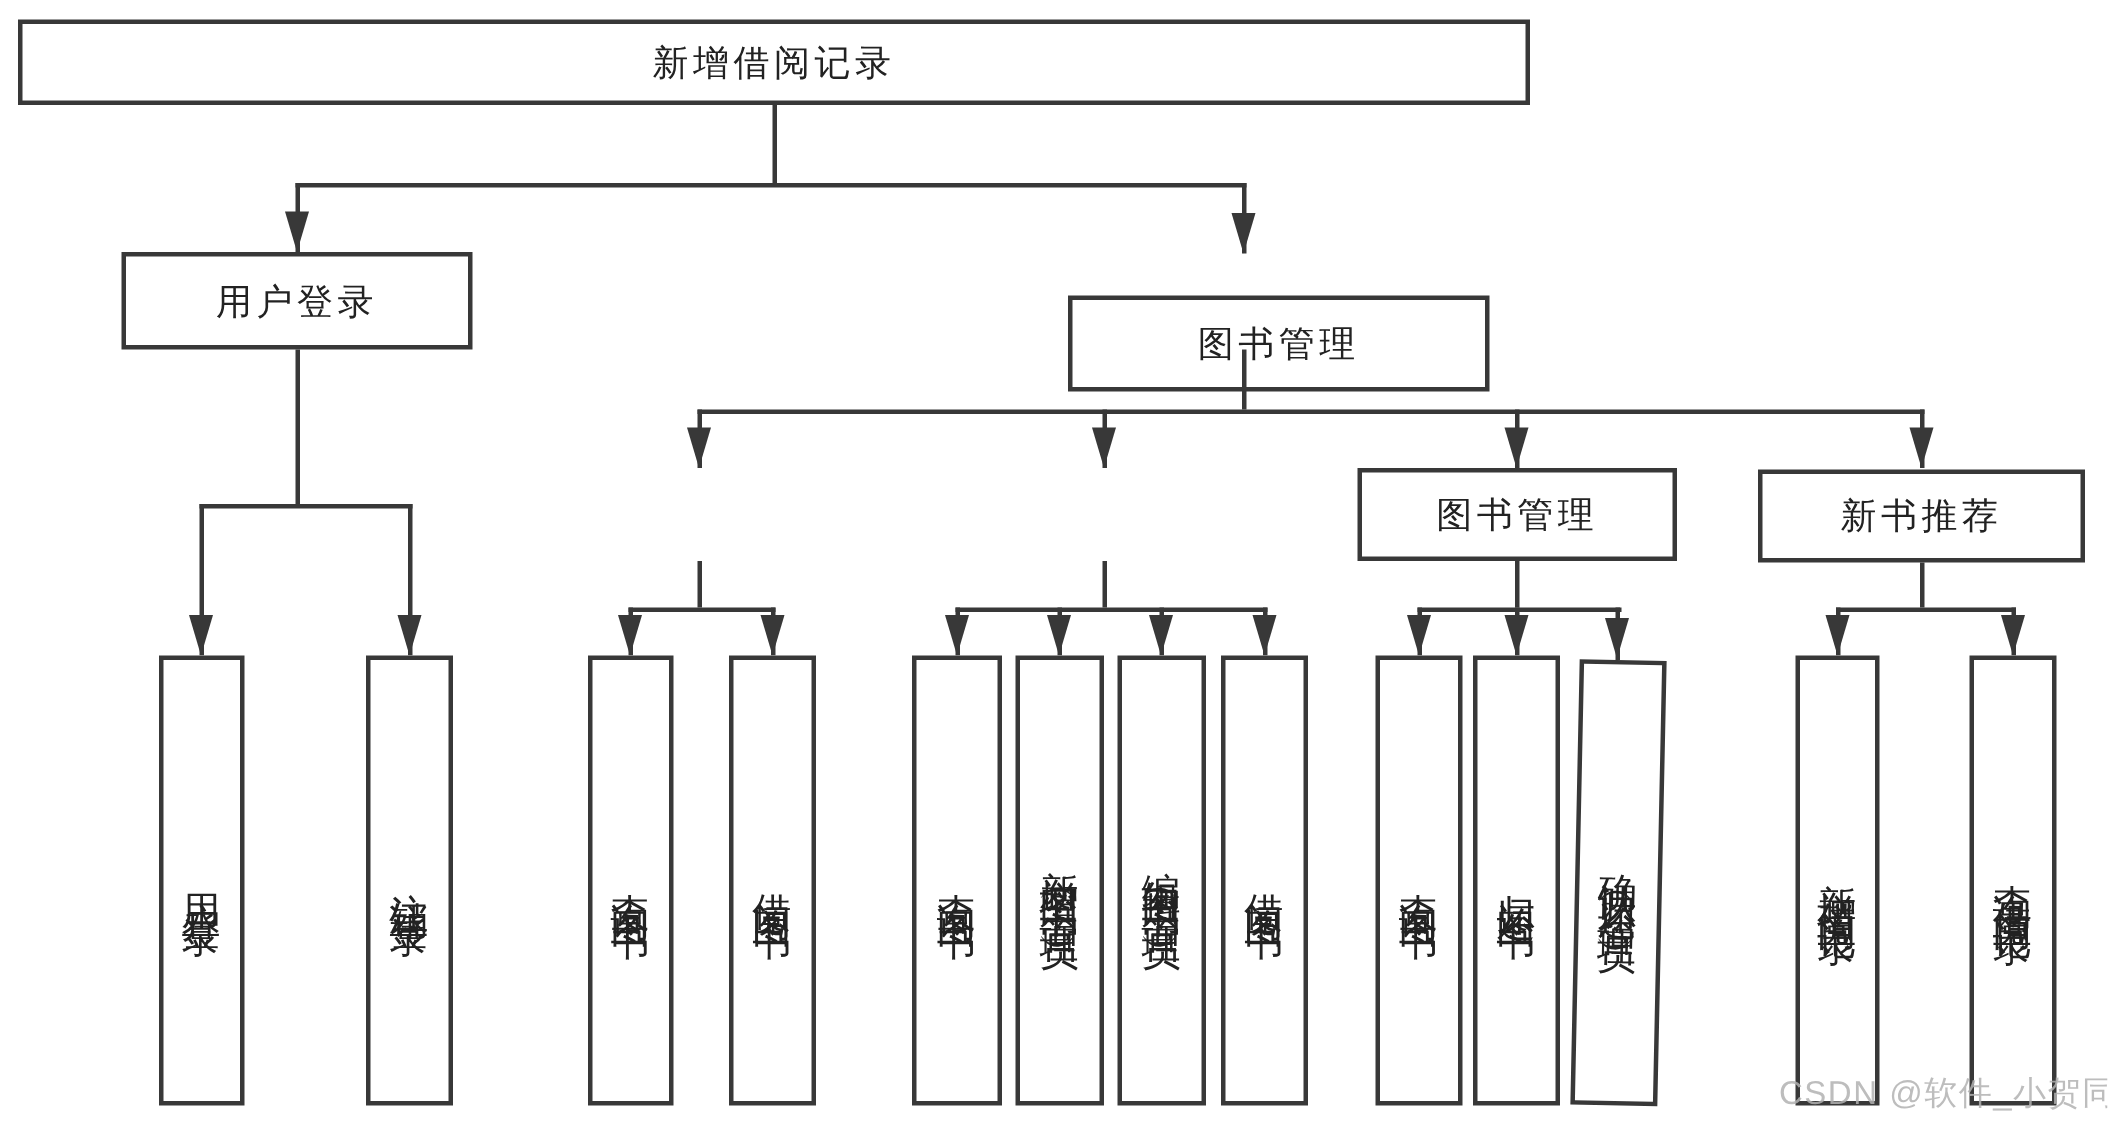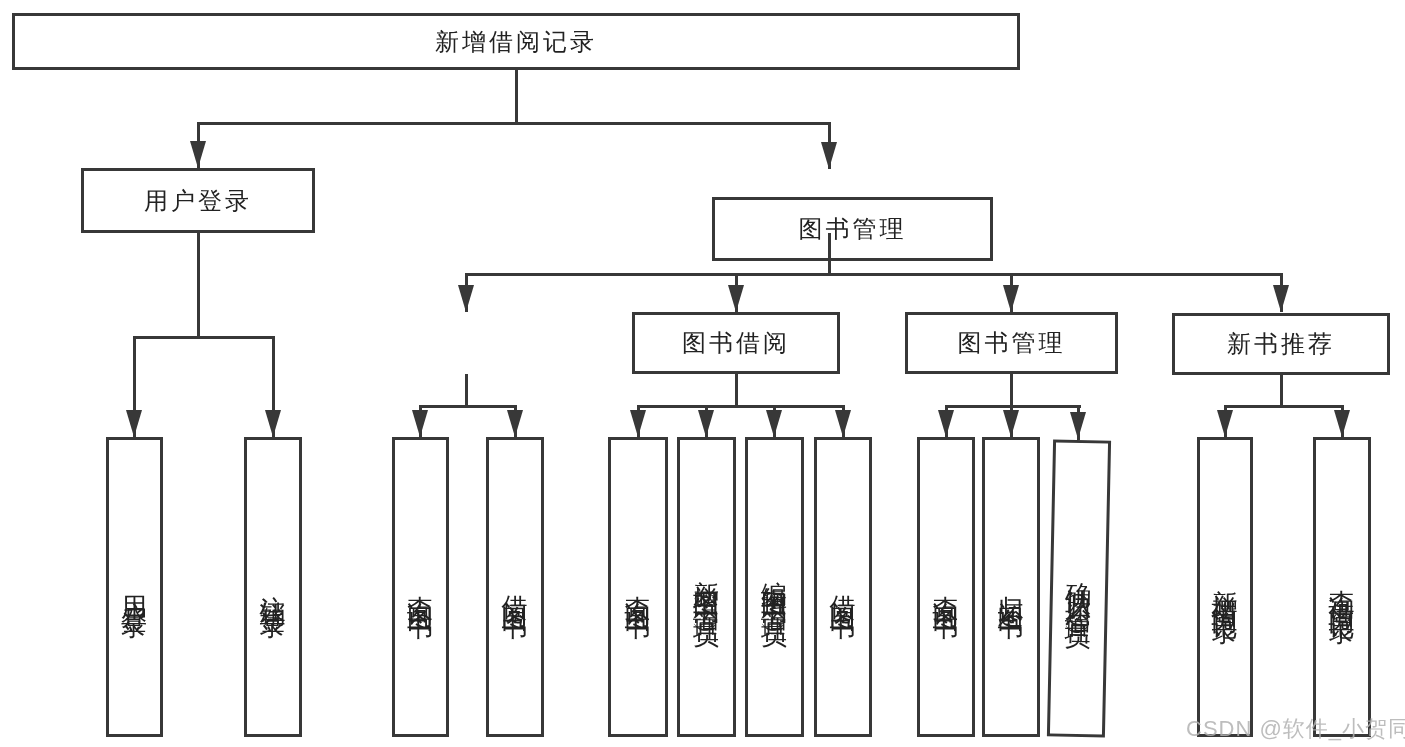--- a/index.html
+++ b/index.html
@@ -89,21 +89,20 @@
   <div class="bar" style="left:465px;top:273px;width:818px;"></div>
   <div class="stem" style="left:465px;top:273px;height:39px;"></div>
   <div class="arrow" style="left:458px;top:285px;"></div>
   <div class="stem" style="left:735px;top:273px;height:39px;"></div>
   <div class="arrow" style="left:728px;top:285px;"></div>
   <div class="stem" style="left:1010px;top:273px;height:39px;"></div>
   <div class="arrow" style="left:1003px;top:285px;"></div>
   <div class="stem" style="left:1280px;top:273px;height:39px;"></div>
   <div class="arrow" style="left:1273px;top:285px;"></div>
 
-  <div class="box hbox" style="left:632px;top:312px;width:208px;height:62px;">图书借阅</div>
   <div class="box hbox" style="left:905px;top:312px;width:213px;height:62px;">图书管理</div>
   <div class="box hbox" style="left:1172px;top:313px;width:218px;height:62px;">新书推荐</div>
 
   <div class="stem" style="left:465px;top:374px;height:31px;"></div>
   <div class="bar" style="left:419px;top:405px;width:98px;"></div>
   <div class="stem" style="left:419px;top:405px;height:32px;"></div>
   <div class="arrow" style="left:412px;top:410px;"></div>
   <div class="stem" style="left:514px;top:405px;height:32px;"></div>
   <div class="arrow" style="left:507px;top:410px;"></div>
 

